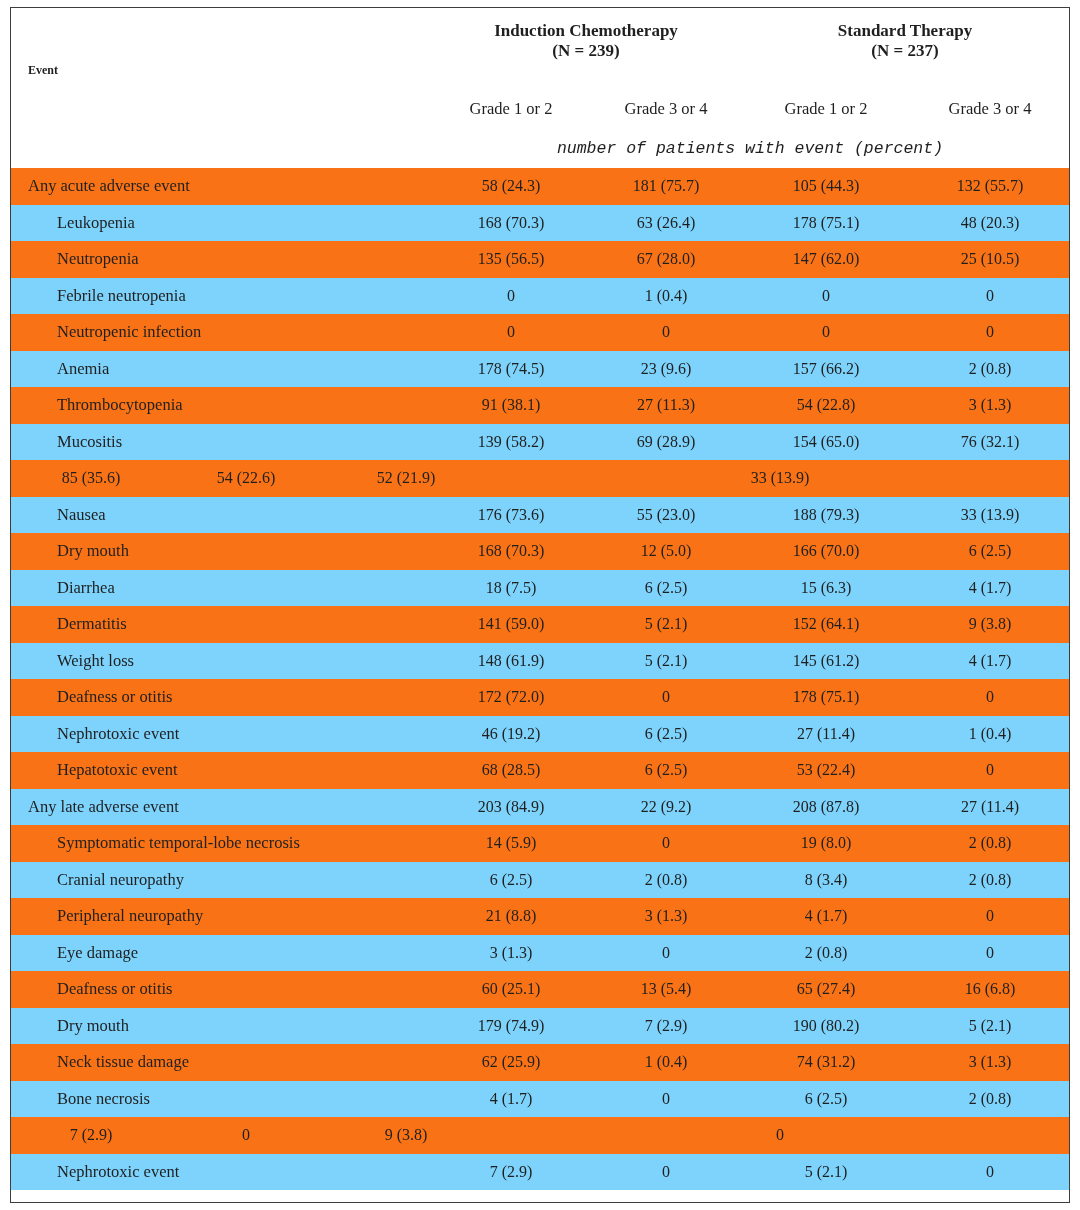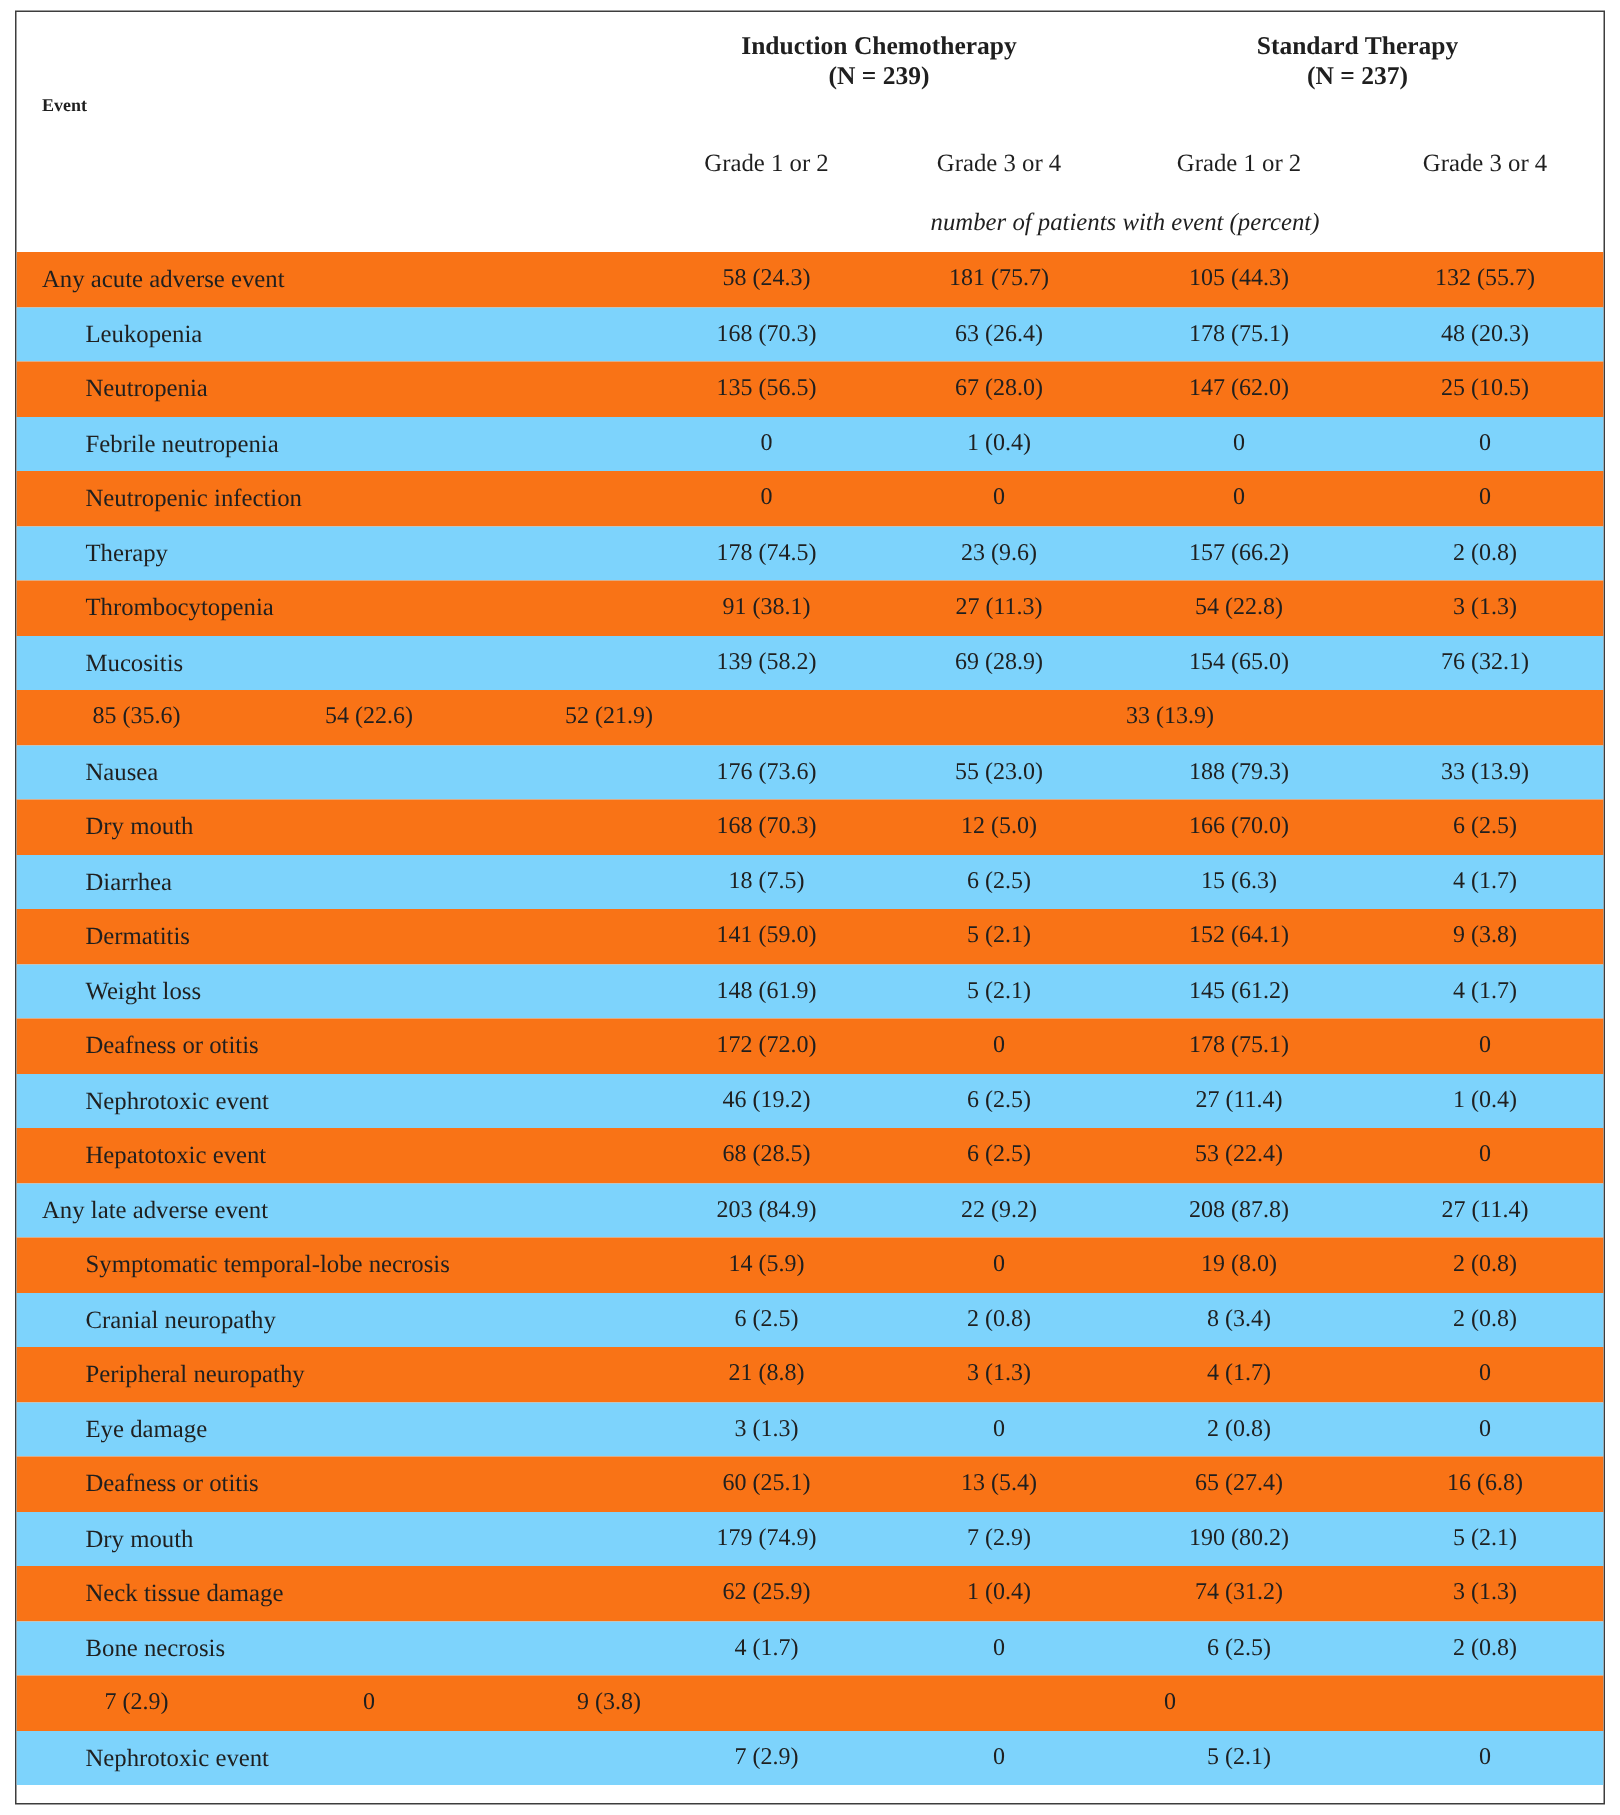--- a/index.html
+++ b/index.html
@@ -58,20 +58,21 @@
   .grade-row {
     height: 38px;
     align-items: center;
     font-size: 16.5px;
   }
   .grade-cell { text-align: center; }
 
   .units-row {
     height: 40px;
     align-items: center;
+    font-family: Liberation Mono, monospace;
   }
   .units-cell {
     flex: 1 1 auto;
     text-align: center;
     font-style: italic;
     font-size: 16.5px;
   }
 
   
   .rows { width: 100%; }
@@ -165,21 +166,21 @@
 
   <div class="row beige">
     <div class="event-cell indent">Neutropenic infection</div>
     <div class="val-cell c1">0</div>
     <div class="val-cell c2">0</div>
     <div class="val-cell c3">0</div>
     <div class="val-cell c4">0</div>
   </div>
 
   <div class="row white">
-    <div class="event-cell indent">Therapy</div>
+    <div class="event-cell indent">Anemia</div>
     <div class="val-cell c1">178 (74.5)</div>
     <div class="val-cell c2">23 (9.6)</div>
     <div class="val-cell c3">157 (66.2)</div>
     <div class="val-cell c4">2 (0.8)</div>
   </div>
 
   <div class="row beige">
     <div class="event-cell indent">Thrombocytopenia</div>
     <div class="val-cell c1">91 (38.1)</div>
     <div class="val-cell c2">27 (11.3)</div>

